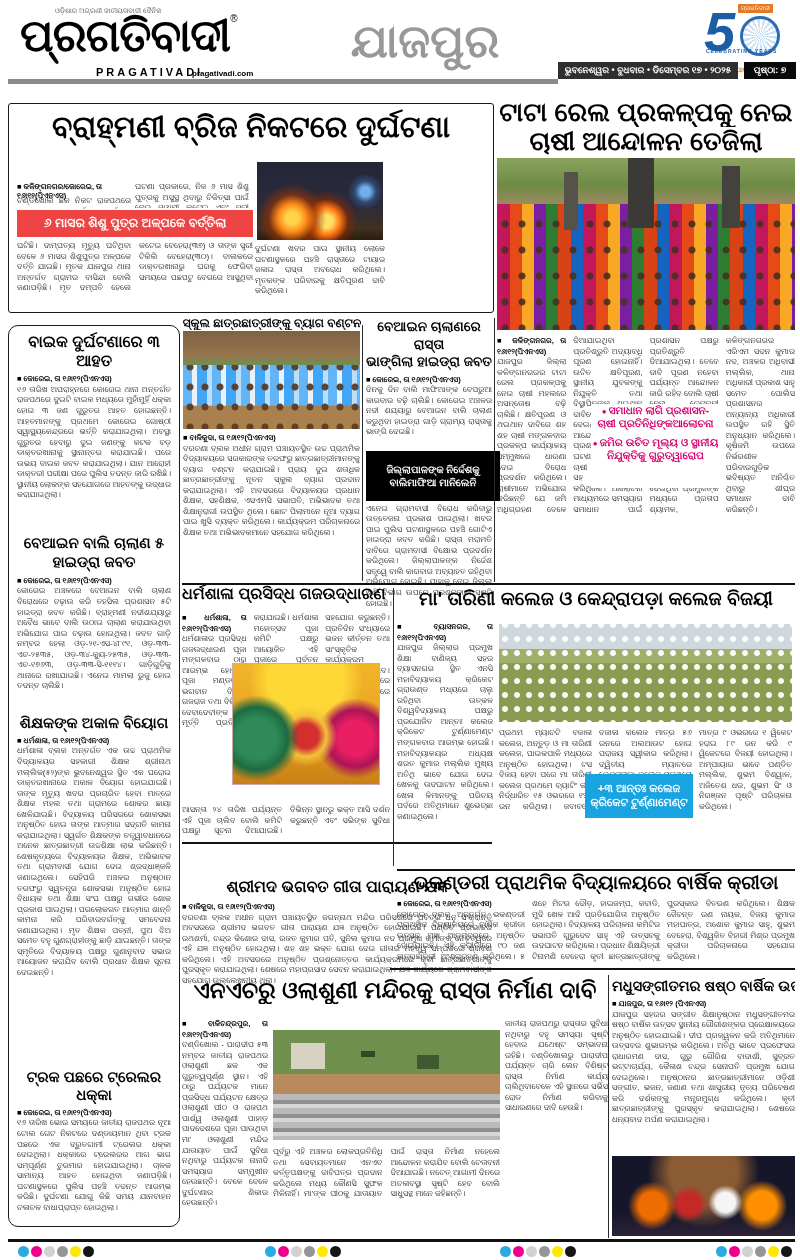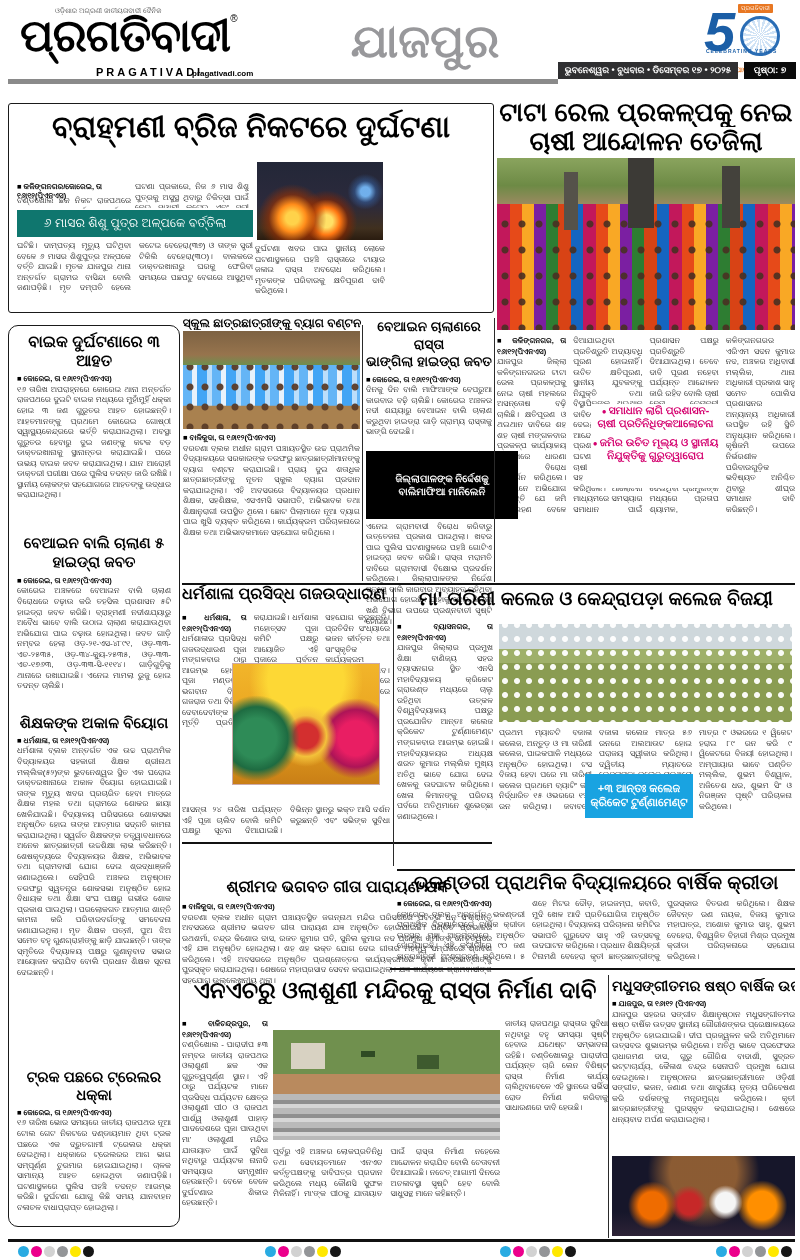--- a/index.html
+++ b/index.html
@@ -31,33 +31,33 @@
   .anniv .circ{position:absolute;left:42px;top:12px;width:34px;height:34px;border-radius:50%;
                border:3px solid #2a6db5;background:
                repeating-conic-gradient(#ffffff 0 10deg,#cfe2f5 10deg 20deg);}
   .anniv .years{position:absolute;left:8px;top:44px;font-size:5px;letter-spacing:1px;color:#1b5ea6;font-weight:bold;}
   .anniv .tagl{position:absolute;left:10px;top:62px;font-size:7px;color:#e87722;font-weight:bold;white-space:nowrap;}
   
   .lead-head{display:flex;justify-content:center;align-items:baseline;gap:10px;white-space:nowrap;}
   .lead-head .h-black{font-size:30px;font-weight:bold;color:#000;}
   .lead-head .h-red{font-size:30px;font-weight:bold;color:#e31e24;}
   .byline{font-size:7.5px;font-weight:bold;color:#000;line-height:1.25;}
-  .blackbar{background:#0f766e;color:#fff;font-weight:normal;font-size:12.5px;
+  .blackbar{background:#ef4444;color:#fff;font-weight:bold;font-size:12.5px;
             display:flex;align-items:center;justify-content:center;text-align:right;}
   .cols2{column-count:2;column-gap:8px;}
   .cols3{column-count:3;column-gap:7px;}
   .cols4{column-count:4;column-gap:7px;}
   
   .magenta-box{background:#fff;color:#d4006e;font-weight:bold;font-size:10.5px;text-align:center;line-height:1.25;}
   .magenta-box p{margin:0 0 6px 0;}
   .magenta-box p:before{content:"● ";font-size:8px;}
   .bluebox{background:#19a3e1;color:#fff;font-weight:bold;font-size:11px;text-align:center;
            display:flex;align-items:center;justify-content:center;line-height:1.25;padding:2px;}
   .blackbox{background:#000;color:#fff;font-weight:bold;font-size:10px;text-align:center;
-            display:flex;align-items:center;justify-content:center;line-height:1.3;padding:17px;}
+            display:flex;align-items:center;justify-content:center;line-height:1.3;padding:8px;}
   
   .ph-fire{background:
     radial-gradient(circle at 28% 72%, #ffd24a 0 6%, #ff8c1a 13%, rgba(150,50,5,.65) 22%, transparent 32%),
     radial-gradient(circle at 55% 76%, #ffe066 0 7%, #ff7712 15%, rgba(140,40,0,.6) 24%, transparent 34%),
     radial-gradient(circle at 86% 38%, rgba(120,190,255,.9) 0 4%, rgba(60,120,200,.4) 9%, transparent 15%),
     linear-gradient(180deg,#232738 0%,#2c2a3c 55%,#40301f 85%,#2a1c10 100%);}
   .ph-crowd{background:
     repeating-radial-gradient(circle at 8px 10px, rgba(72,48,34,.9) 0 3px, transparent 4px 100%),
     repeating-linear-gradient(90deg,#c2185b 0 13px,#e64a19 13px 25px,#f9a825 25px 37px,#7b1fa2 37px 49px,#2e7d32 49px 61px,#d84315 61px 74px,#1565c0 74px 86px),
     #b58a5f;

